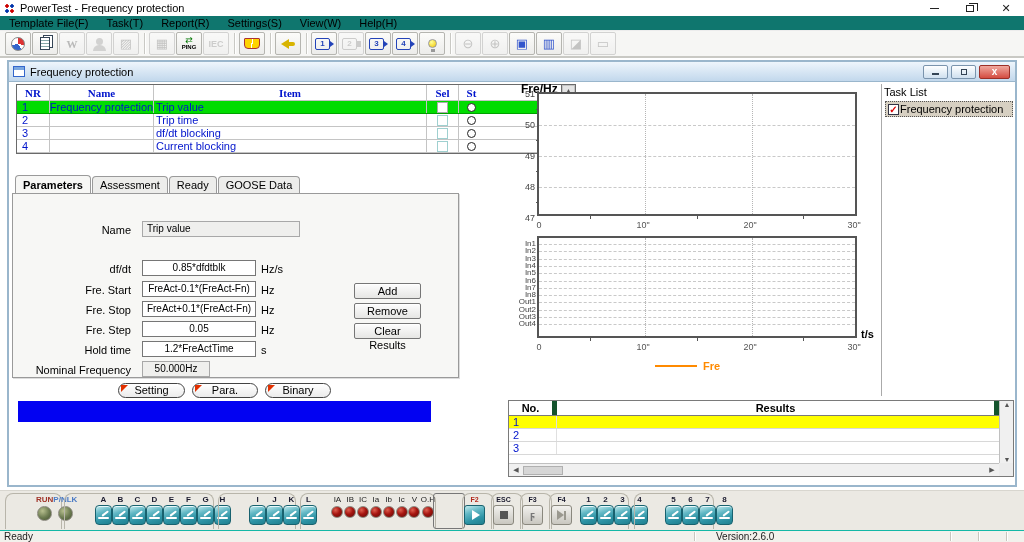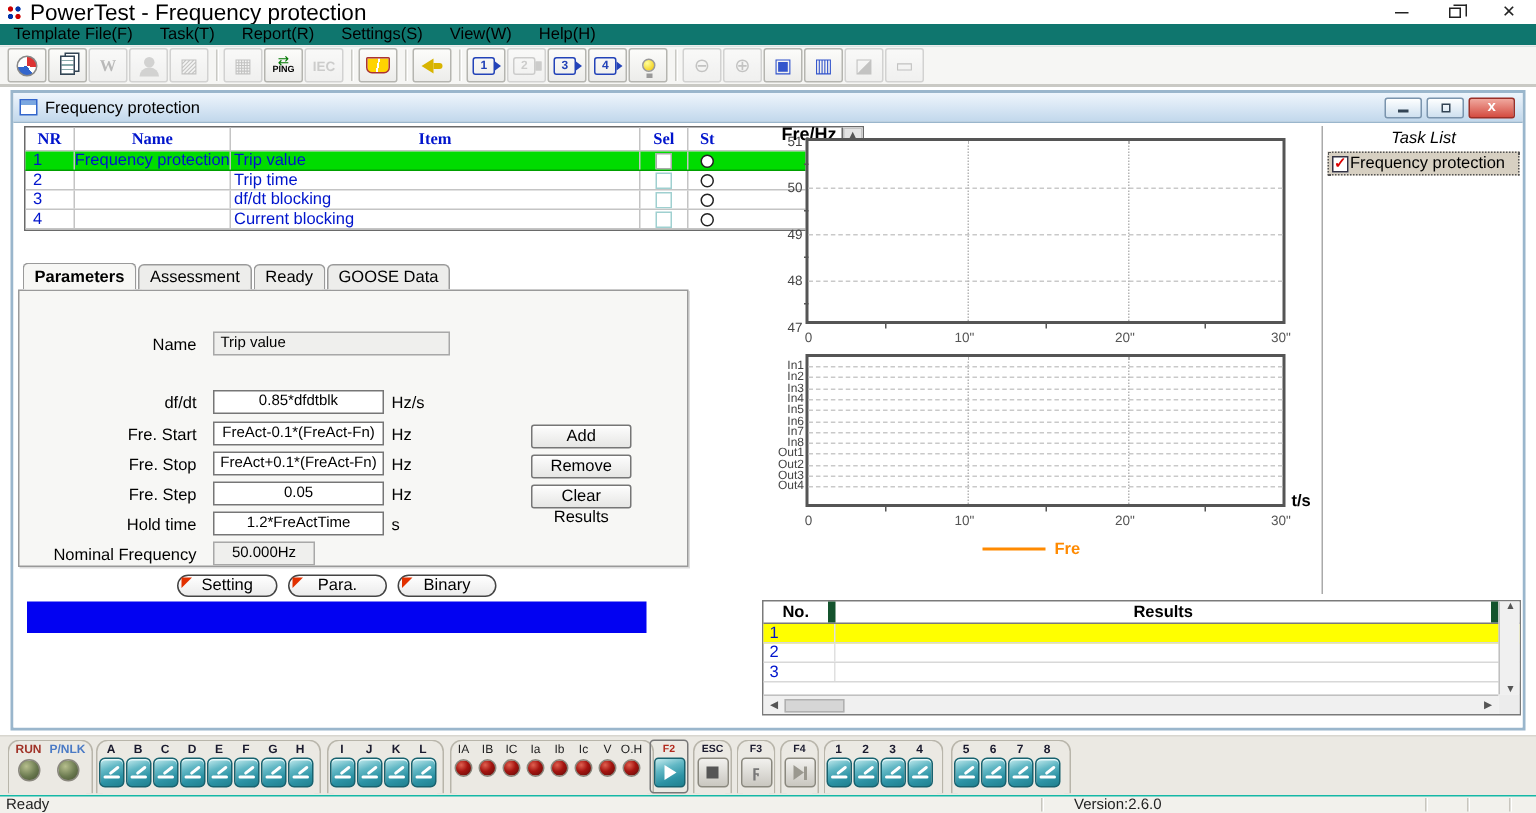--- a/index.html
+++ b/index.html
@@ -6,21 +6,21 @@
   body { margin:0; font-family:"Liberation Sans", sans-serif; background:#fff; }
   .app { position:relative; width:1024px; height:542px; background:#fff; overflow:hidden; font-size:11px; color:#000; }
 
   
   .titlebar { position:absolute; left:0; top:0; right:0; height:16px; background:#fff; display:flex; align-items:center; }
   .app-icon { width:11px; height:11px; margin-left:4px;
     background-image: radial-gradient(circle at 3px 3px, #c00 1.5px, transparent 2px),
                       radial-gradient(circle at 8px 3px, #03a 1.5px, transparent 2px),
                       radial-gradient(circle at 3px 8px, #03a 1.5px, transparent 2px),
                       radial-gradient(circle at 8px 8px, #c00 1.5px, transparent 2px); }
-  .title-text { margin-left:5px; font-size:15px; }
+  .title-text { margin-left:5px; font-size:11px; }
   .win-controls { position:absolute; right:0; top:0; height:16px; display:flex; }
   .win-btn { width:36px; height:16px; display:flex; align-items:center; justify-content:center; color:#222; font-size:10px; }
   .glyph-min { width:9px; height:1px; background:#222; }
   .glyph-restore { width:8px; height:7px; border:1px solid #222; position:relative; background:#fff;}
   .glyph-restore::before { content:""; position:absolute; left:2px; top:-3px; width:8px; height:7px; border:1px solid #222; border-bottom:none; border-left:none; }
   .glyph-close { font-size:11px; line-height:10px; }
 
   
   .menubar { position:absolute; left:0; top:16px; right:0; height:15px; background:#0f766e; display:flex; align-items:center; border-bottom:1px solid #ececec; }
   .menu-item { padding:0 9px; font-size:11px; }
@@ -116,41 +116,41 @@
   .xt { position:absolute; width:1px; background:#555; } .xt.mn { height:3px; }
   .xt-row1 { top:124px; } .xt-row2 { top:246px; }
   .ts-label { position:absolute; left:324px; top:236px; font-size:11px; font-weight:bold; }
   .legend { position:absolute; top:268px; left:118px; display:flex; align-items:center; }
   .legend .line { width:42px; height:2px; background:#ff8a00; margin-right:6px; }
   .legend .name { color:#ff8a00; font-weight:bold; font-size:11px; }
 
   
   .splitter { position:absolute; left:872px; top:2px; width:1px; height:312px; background:#aaa; box-shadow:1px 0 0 #fff; }
   .tasklist { position:absolute; left:875px; top:2px; width:130px; height:312px; background:#fff; }
-  .tl-title { text-align:center; font-size:11px; padding-top:2px; height:17px;font-style:italic; }
+  .tl-title { font-size:11px; padding-top:2px; height:17px; }
   .tl-item { margin:0 1px; height:16px; background:#d7d0c2; border:1px dotted #555; display:flex; align-items:center; padding-left:2px; }
   .tl-check { width:11px; height:11px; background:#fff; border:1px solid #334; color:#d00; font-size:10px; font-weight:bold; line-height:9px; text-align:center; }
   .tl-label { margin-left:1px; font-size:11px; }
 
   
   .results { position:absolute; left:499px; top:318px; width:506px; height:77px; border:1px solid #7a7a7a; background:#fff; }
   .res-head { display:grid; grid-template-columns:48px 1fr 14px; height:15px; font-weight:bold; border-bottom:1px solid #7a7a7a; }
   .res-head > div { display:flex; align-items:center; justify-content:center; border-right:5px solid #14532d; font-size:11px; }
   .res-row { display:grid; grid-template-columns:48px 1fr; height:13px; border-bottom:1px solid #d8d8d8; color:#0014cc; font-size:11px; }
   .res-row > div { padding-left:4px; border-right:1px solid #e0e0e0; }
   .res-row.hl { background:#ffff00; }
   .res-vscroll { position:absolute; right:0; top:0; bottom:13px; width:14px; background:#f0f0f0; border-left:1px solid #c0c0c0; display:flex; flex-direction:column; justify-content:space-between; }
   .res-hscroll { position:absolute; left:0; right:14px; bottom:0; height:13px; background:#f0f0f0; border-top:1px solid #c0c0c0; display:flex; justify-content:space-between; align-items:center; }
   .h-arrow { font-size:7px; color:#555; width:14px; text-align:center; }
   .h-thumb { position:absolute; left:14px; top:2px; width:40px; height:9px; background:#d6d6d6; border:1px solid #b0b0b0; }
   .res-corner { position:absolute; right:0; bottom:0; width:14px; height:13px; background:#ececec; }
 
   
   .bt { position:absolute; left:0; right:0; top:490px; height:40px; background:#ebe9e3; border-top:1px solid #d8d6cf; }
-  .bgrp { position:absolute; top:2px; height:36px; border:1px solid #b8b5aa; border-bottom:none; border-radius:8px 8px 0 0; display:flex; justify-content:flex-start; padding-top:1px; }
+  .bgrp { position:absolute; top:2px; height:36px; border:1px solid #b8b5aa; border-bottom:none; border-radius:8px 8px 0 0; display:flex; justify-content:space-between; padding-top:1px;padding-left:30px; }
   .unit { display:flex; flex-direction:column; align-items:center; width:18px; }
   .u-label { font-size:8px; height:9px; line-height:9px; font-weight:bold; color:#1a1a2e; }
   .sw-btn { position:relative; width:17px; height:20px; margin-top:1px; border:1px solid #18626f; border-radius:4px;
     background:linear-gradient(160deg,#c4ebee 0%, #62b8c5 35%, #2d93a5 70%, #20808f 100%); box-shadow:inset 0 1px 0 #e6f8fa; }
   .sw-btn::before { content:""; position:absolute; left:2px; right:2px; bottom:5px; height:2px; background:#fff; border-radius:1px; }
   .sw-btn::after { content:""; position:absolute; left:6px; bottom:7px; width:8px; height:2px; background:#fff; border-radius:1px; transform-origin:left center; transform:rotate(-38deg); }
   .led { border-radius:50%; border:1px solid #8a887e; margin-top:2px; }
   .led.red { width:12px; height:12px; background:radial-gradient(circle at 35% 30%, #e06050 0%, #a51510 45%, #5c0a08 100%); }
   .led.olive { width:15px; height:15px; background:radial-gradient(circle at 35% 30%, #b7bf8e, #6b7a50 55%, #44502f 100%); }
   .lbl-run { color:#a03328; } .lbl-pnlk { color:#4a7ac5; }

